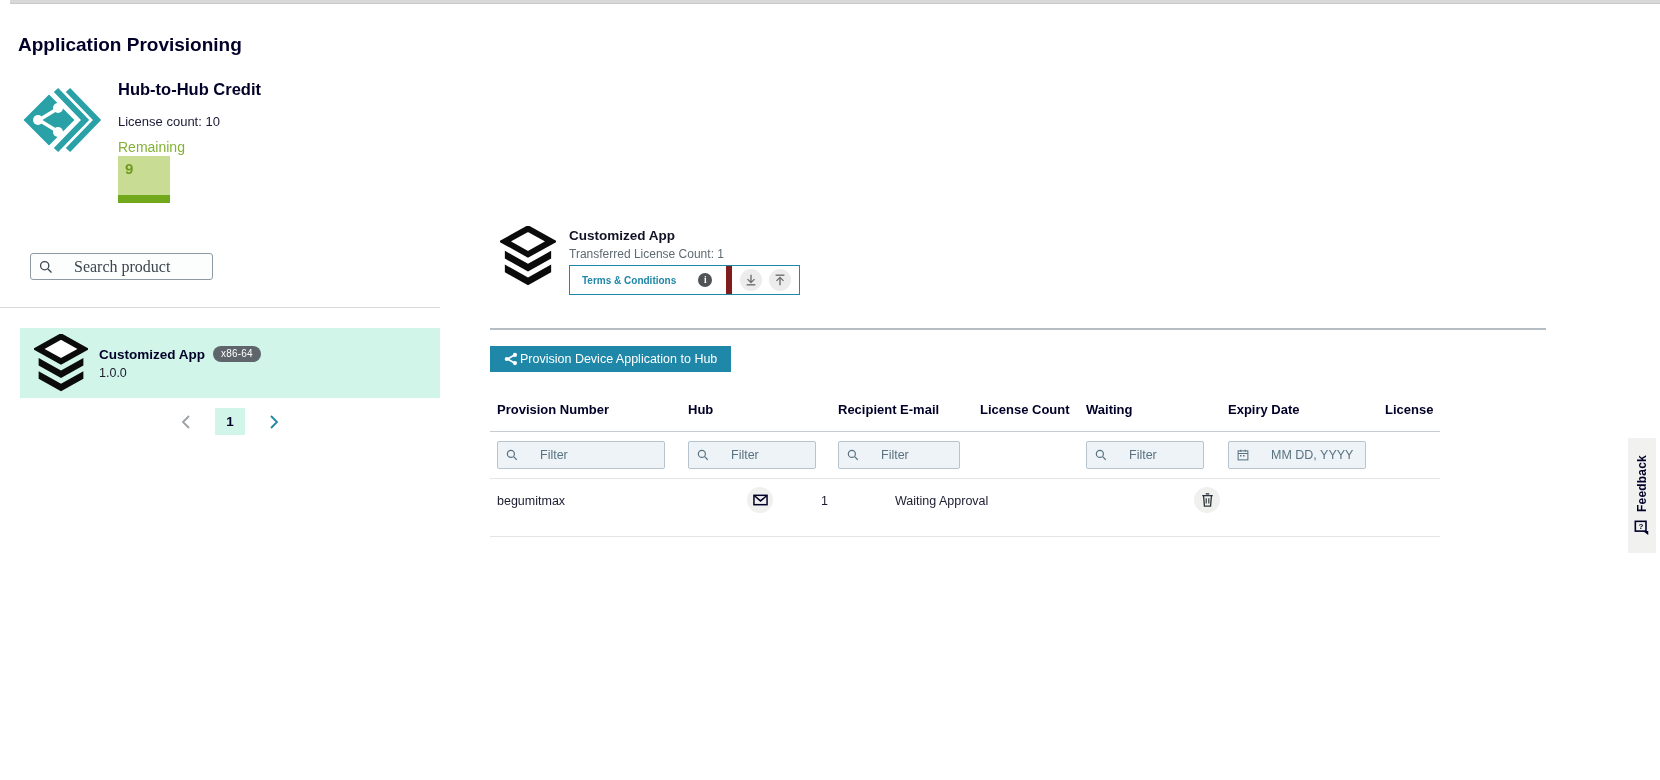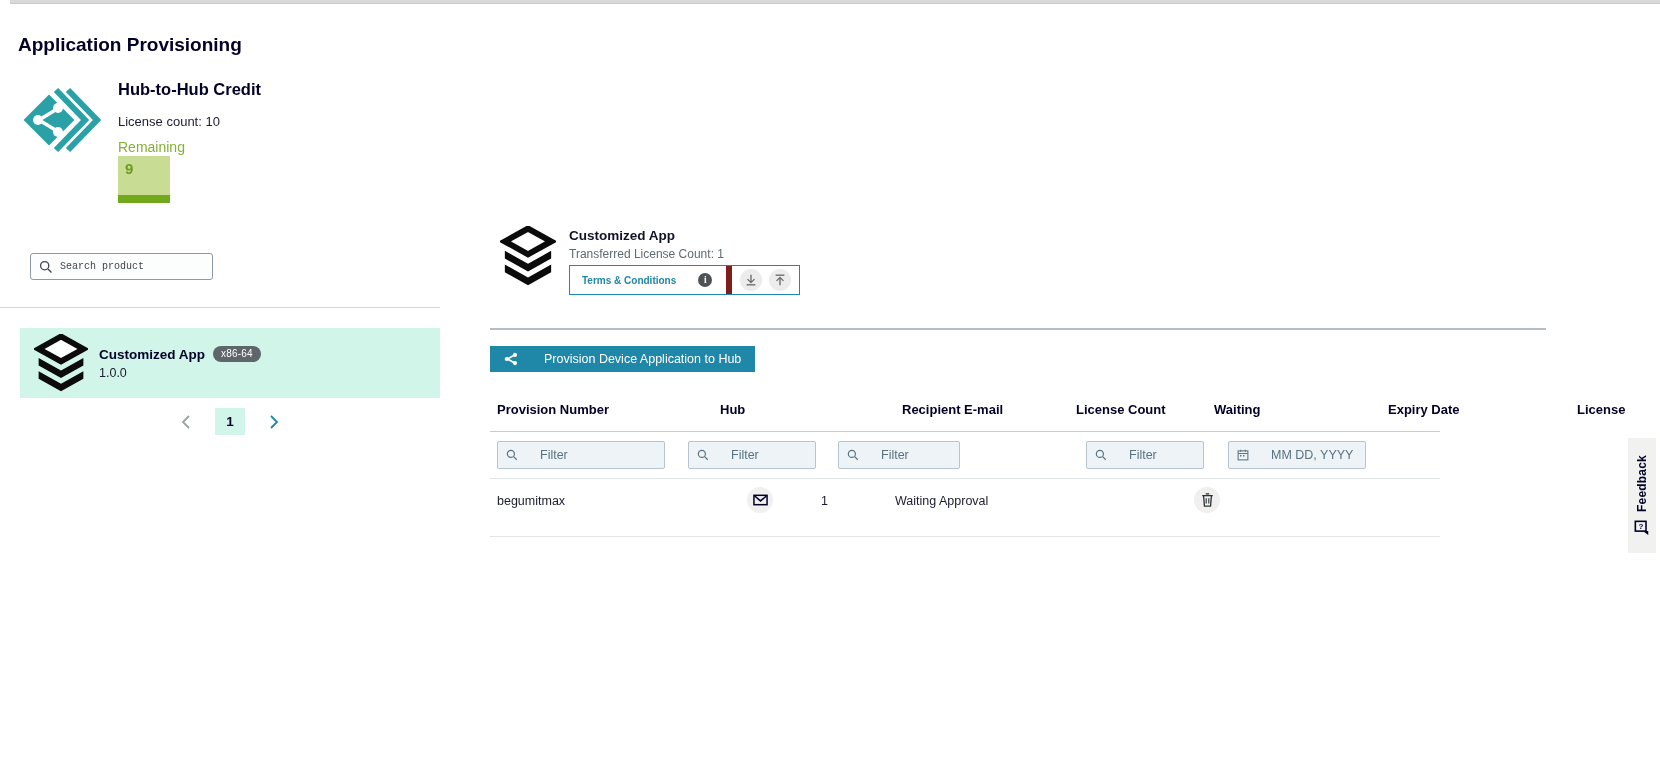--- a/index.html
+++ b/index.html
@@ -22,21 +22,21 @@
   .credit-name { left:118px; top:80px; font-size:16.5px; font-weight:700; }
   .credit-count { left:118px; top:114px; font-size:13px; color:#1b1b35; }
   .credit-remaining-label { left:118px; top:139px; font-size:14px; color:#84b135; }
   .credit-meter { left:118px; top:156px; width:52px; height:47px; background:#c8dc93; }
   .credit-meter .val { position:absolute; left:7px; top:4px; font-size:15px; font-weight:700; color:#6f9a1f; }
   .credit-meter .bar { position:absolute; left:0; bottom:0; width:100%; height:8px; background:#72a81c; }
 
   
   .search-wrap { left:30px; top:253px; width:183px; height:27px; background:#fcfdfd; border:1px solid #8d9aa3; border-radius:3px; display:flex; align-items:center; padding-left:8px; }
   .search-wrap svg { flex:0 0 auto; }
-  .search-wrap input { border:none; outline:none; background:transparent; font-family:Liberation Mono, monospace; font-size:10px; color:#2b3238; margin-left:7px; width:140px; }
+  .search-wrap input { border:none; outline:none; background:transparent; font-family:Liberation Serif, serif; font-size:16px; color:#2b3238; margin-left:21px; width:140px; }
   .search-wrap input::placeholder { color:#3c464e; opacity:1; }
 
   .left-divider { left:0; top:307px; width:440px; height:1px; background:#d5d9dc; }
 
   
   .product-item { left:20px; top:328px; width:420px; height:70px; background:#d1f5e9; display:flex; align-items:center; cursor:pointer; }
   .product-item .licon { margin-left:14px; width:54px; height:58px; }
   .product-item .ptext { margin-left:11px; }
   .pname-row { display:flex; align-items:center; gap:8px; }
   .pname { font-size:13.5px; font-weight:700; color:#000028; }
@@ -55,29 +55,29 @@
   .terms-group { left:569px; top:265px; height:30px; display:flex; align-items:stretch; border:1px solid #1f87a8; background:#fff; }
   .terms-left { display:flex; align-items:center; padding:0 14px 0 12px; border-right:6px solid #7f1d1d; cursor:pointer; }
   .terms-label { font-size:10px; font-weight:700; color:#1f87a8; }
   .info-dot { margin-left:22px; width:14px; height:14px; border-radius:50%; background:#4f5356; color:#fff; font-size:9.5px; font-weight:700; display:flex; align-items:center; justify-content:center; font-family:"Liberation Serif", serif; }
   .terms-right { display:flex; align-items:center; gap:7px; padding:0 8px; }
   .circle-btn { width:22px; height:22px; border-radius:50%; background:#ececec; display:flex; align-items:center; justify-content:center; cursor:pointer; border:none; }
 
   .panel-divider { left:490px; top:328px; width:1056px; height:2px; background:#b6bec4; }
 
   
-  .provision-btn { left:490px; top:346px; height:26px; background:#1f87a8; color:#fff; border:none; display:flex; align-items:center; gap:26px; padding:0 14px; font-family:inherit; font-size:12.5px; font-weight:500; cursor:pointer; }
+  .provision-btn { left:490px; top:346px; height:26px; background:#1f87a8; color:#fff; border:none; display:flex; align-items:center; gap:2px; padding:0 14px; font-family:inherit; font-size:12.5px; font-weight:500; cursor:pointer; }
 
   
   .ptable { left:490px; top:398px; width:950px; }
   .trow { display:flex; width:950px; }
   .cell { padding-left:7px; flex:0 0 auto; }
   .c0 { width:191px; } .c1 { width:150px; } .c2 { width:142px; }
   .c3 { width:106px; } .c4 { width:142px; } .c5 { width:157px; } .c6 { width:62px; }
-  .thead { height:34px; align-items:flex-start; border-bottom:1px solid #c6ccd1;gap:32px; }
+  .thead { height:34px; align-items:flex-start; border-bottom:1px solid #c6ccd1; }
   .thead .cell { padding-top:4px; font-size:13px; font-weight:700; color:#000028; }
   .tfilter { height:47px; align-items:center; border-bottom:1px solid #e3e6e9; }
   .filter-box { display:flex; align-items:center; height:28px; background:#edf3f7; border:1px solid #b7c4cd; border-radius:2px; padding-left:8px; }
   .filter-box svg { flex:0 0 auto; }
   .filter-box input { border:none; outline:none; background:transparent; font-family:inherit; font-size:12.5px; color:#49616f; margin-left:22px; width:70%; }
   .filter-box input::placeholder { color:#5a7280; opacity:1; }
   .fw0 { width:168px; } .fw1 { width:128px; } .fw2 { width:122px; } .fw4 { width:118px; } .fw5 { width:138px; }
   .tdata { min-height:58px; align-items:flex-start; padding-top:13px; border-bottom:1px solid #e3e6e9; padding-bottom:12px; }
   .tdata .cell { font-size:12.5px; color:#1c1c30; line-height:1.55; }
   .icon-circle { width:26px; height:26px; border-radius:50%; background:#f0f0ef; border:none; display:flex; align-items:center; justify-content:center; cursor:pointer; margin-top:-5px; }

